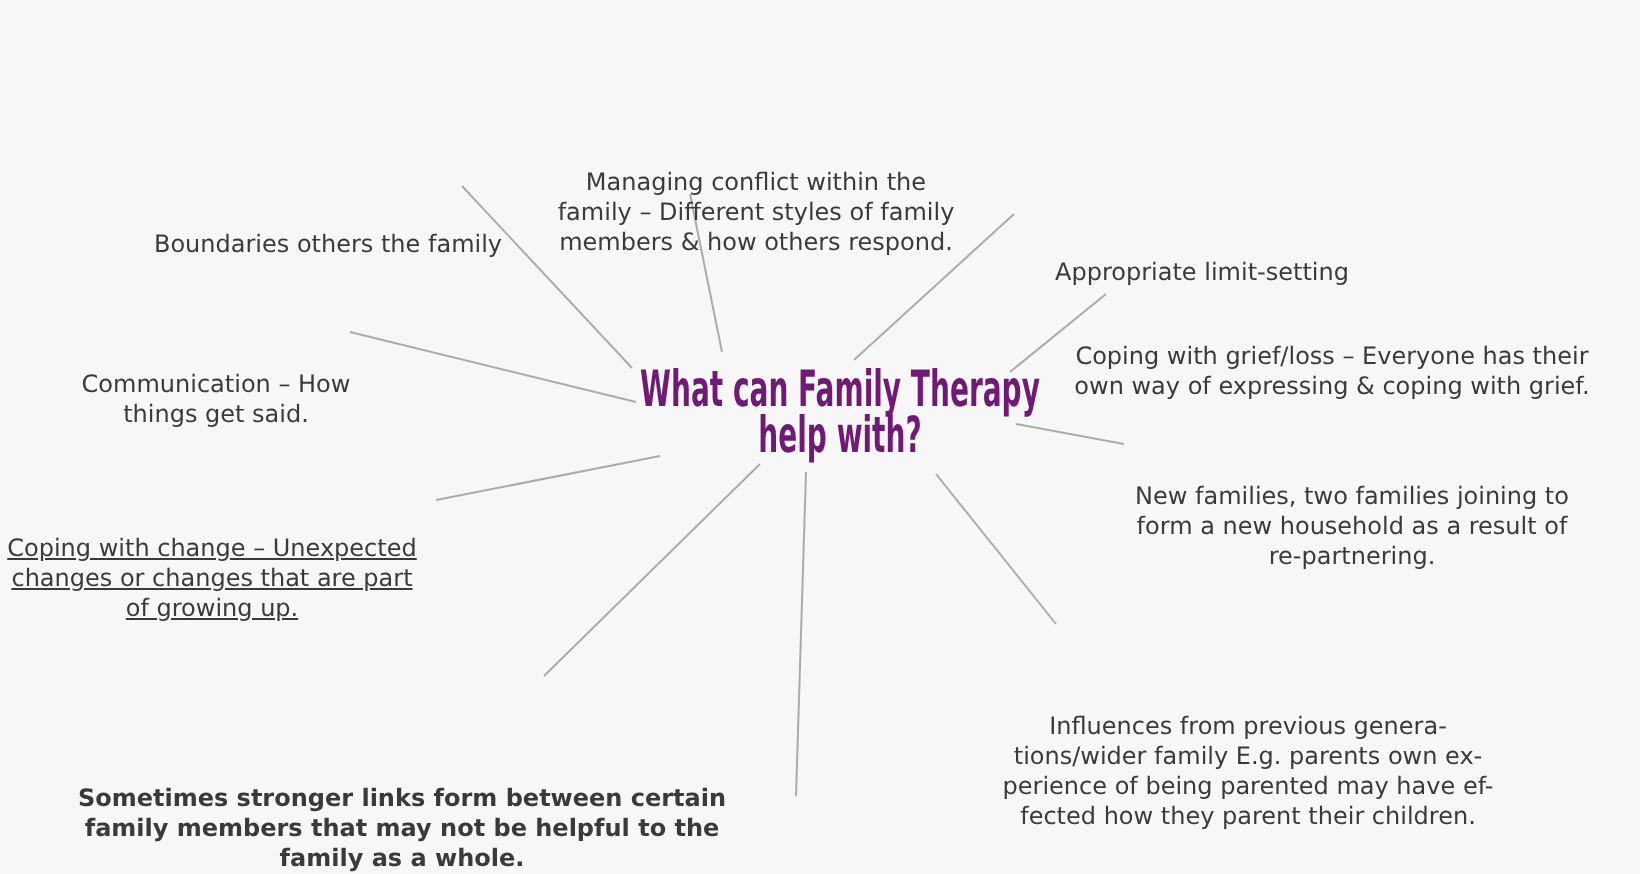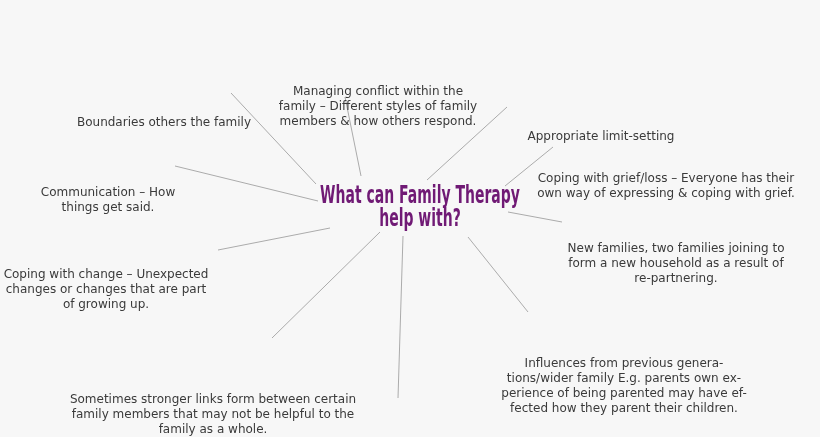--- a/index.html
+++ b/index.html
@@ -41,23 +41,23 @@
     white-space: pre;
     transform: scaleX(0.56);
     transform-origin: 50% 50%;
   }
   
   .pos-boundaries      { left: 164px; top: 68px;  }
   .pos-managing        { left: 378px; top: 37px;  }
   .pos-limit           { left: 601px; top: 82px;  }
   .pos-grief           { left: 666px; top: 124px; }
   .pos-communication   { left: 108px; top: 138px; }
-  .pos-change          { left: 106px; top: 220px; }
+  .pos-change          { left: 106px; top: 220px; text-decoration: underline; }
   .pos-newfamilies     { left: 676px; top: 194px; }
-  .pos-links           { left: 213px; top: 345px; }
+  .pos-links           { left: 201px; top: 345px; font-weight: bold; }
   .pos-influences      { left: 624px; top: 309px; text-align: center; }
   .pos-problem         { left: 394px; top: 405px; text-align: right; }
 </style>
 </head>
 <body>
 
 <svg id="connector-svg" viewBox="0 0 820 437" xmlns="http://www.w3.org/2000/svg">
     <line x1="316" y1="184" x2="231" y2="93" stroke="#ababab" stroke-width="1"></line>
     <line x1="361" y1="176" x2="345" y2="97" stroke="#ababab" stroke-width="1"></line>
     <line x1="427" y1="180" x2="507" y2="107" stroke="#ababab" stroke-width="1"></line>

